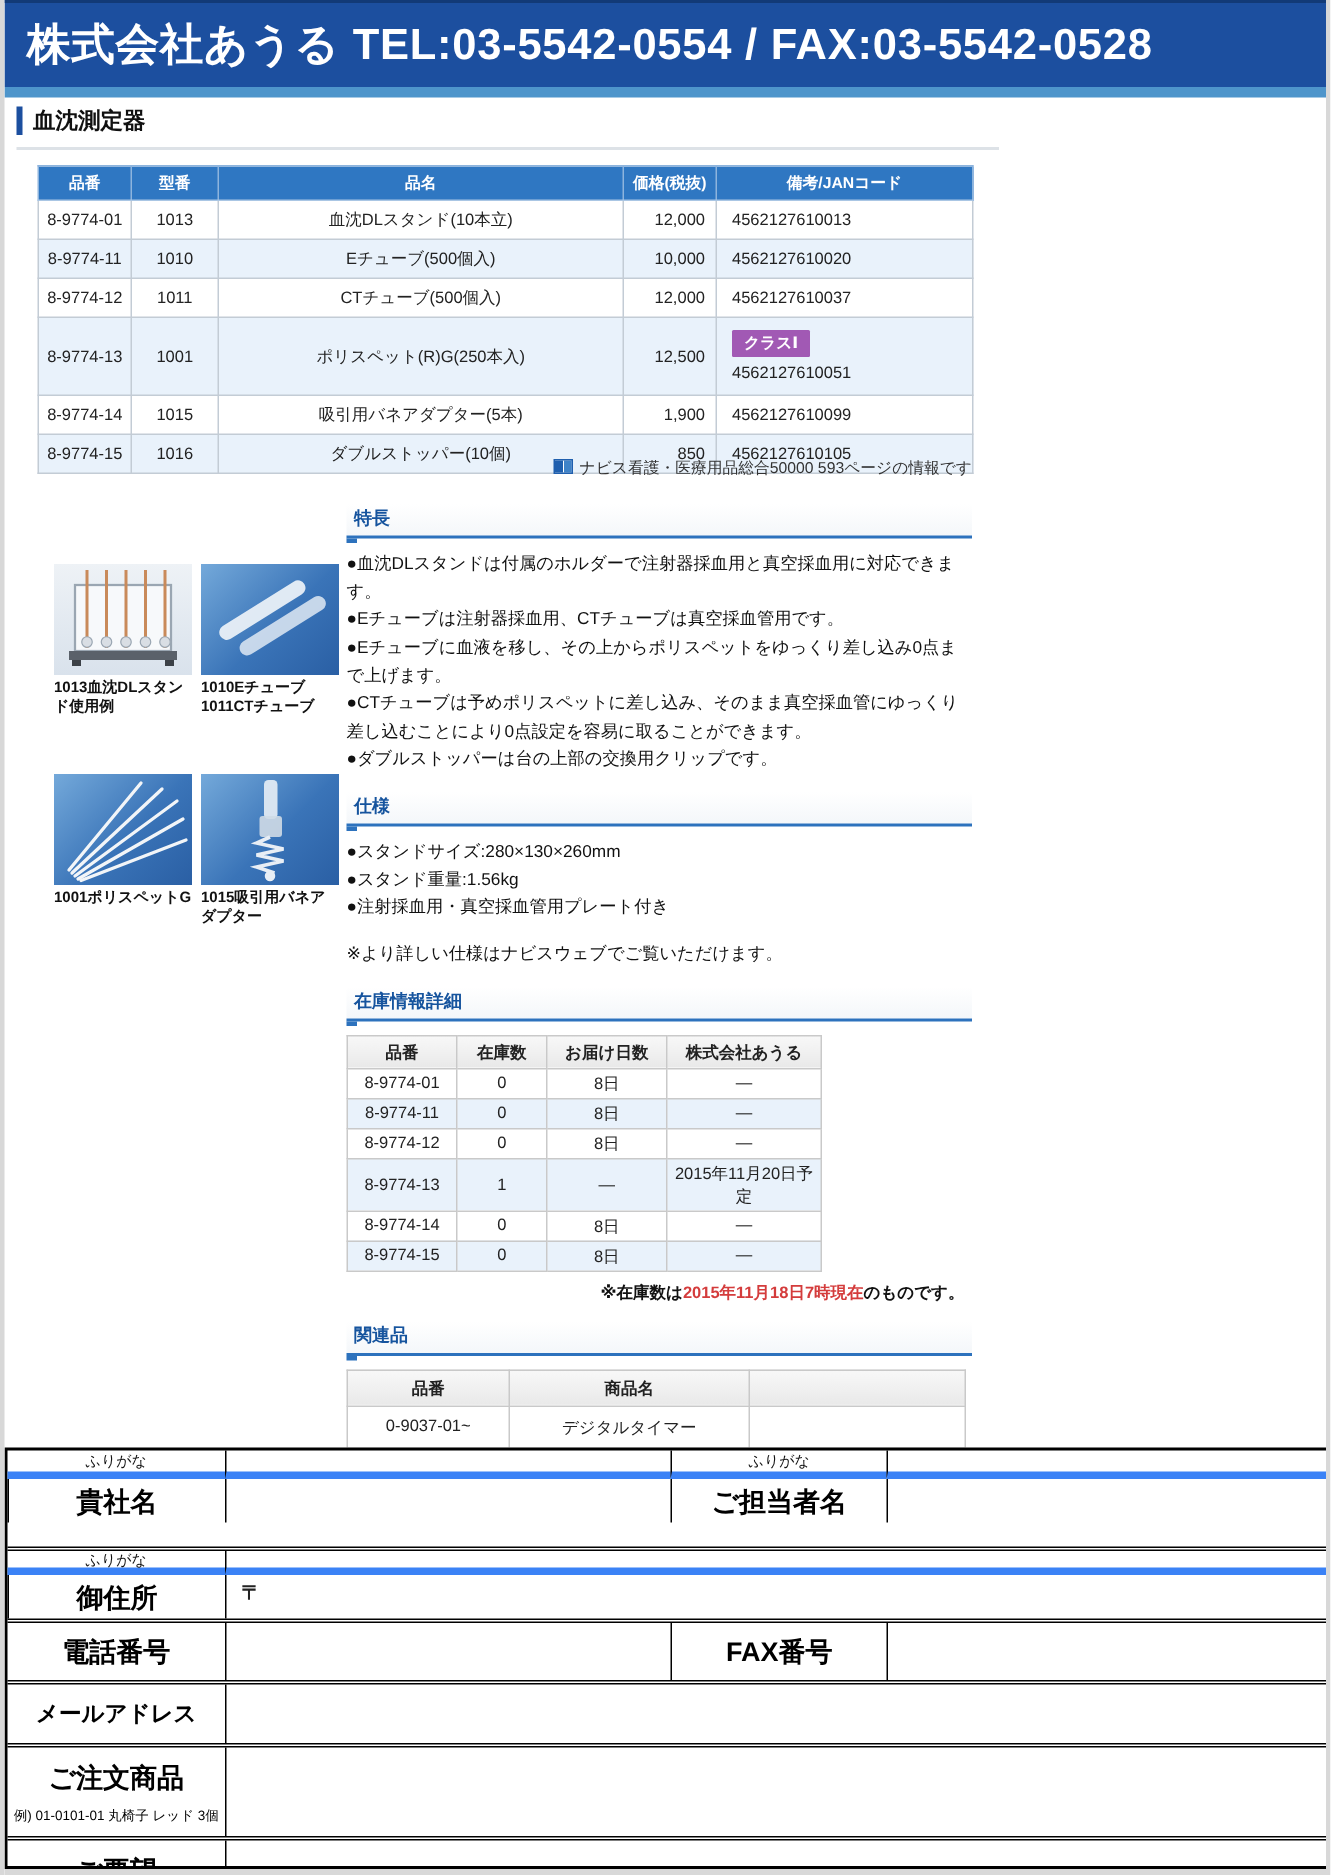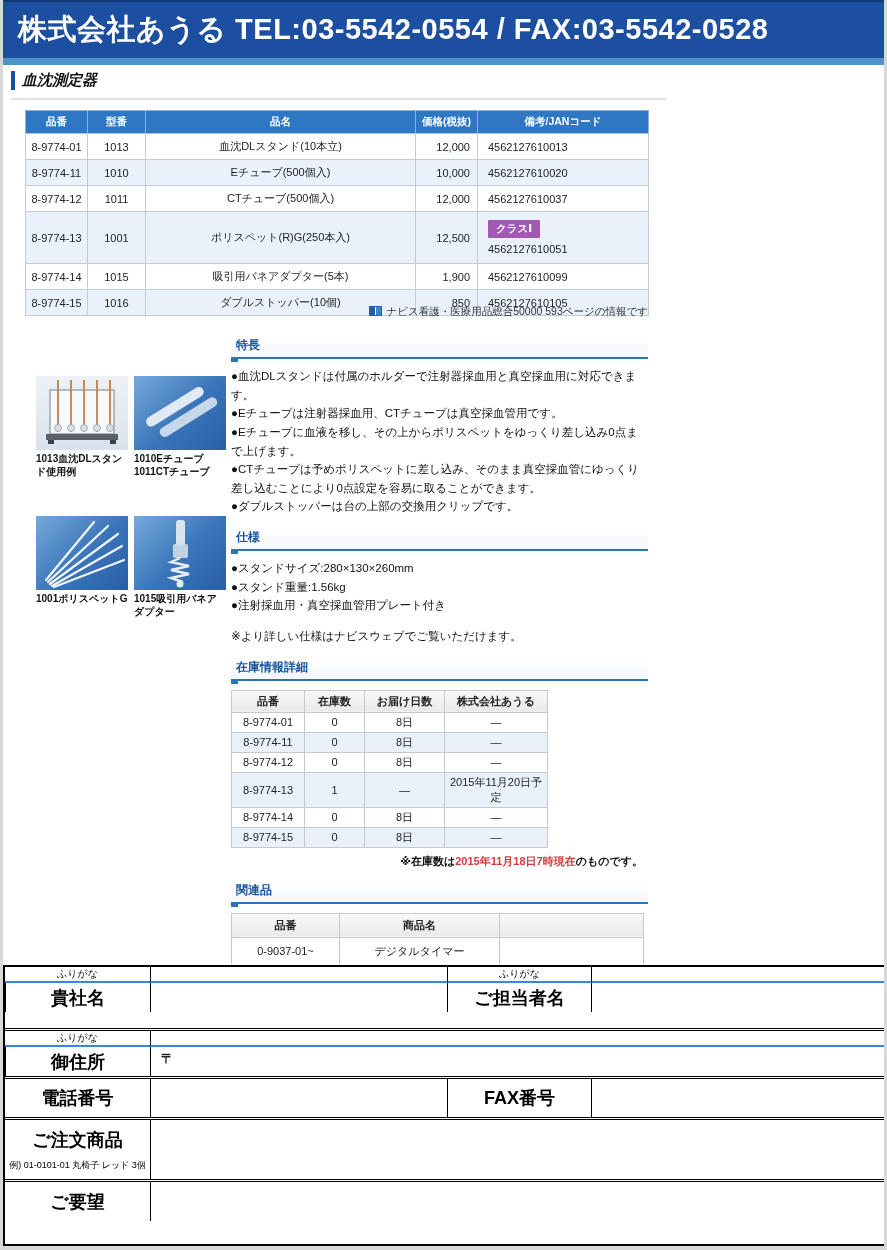--- a/index.html
+++ b/index.html
@@ -10,21 +10,21 @@
 
   
   .topbar { position:absolute; left:0; top:0; width:887px; height:58px; background:#1c4f9f;
             border-top:2px solid #123a77; display:flex; align-items:center; overflow:hidden; }
   .topbar span { color:#fff; font-weight:bold; font-size:29px; letter-spacing:0.5px; white-space:nowrap; padding-left:15px; }
   .topstrip { position:absolute; left:0; top:58px; width:887px; height:7px; background:#4e95cb; }
 
   
   .title-row { position:absolute; left:8px; top:71px; display:flex; align-items:center; }
   .title-bar { width:4px; height:19px; background:#1c4f9f; margin-right:7px; }
-  .title-text { font-size:15px; font-weight:bold; color:#111;font-style:italic; }
+  .title-text { font-size:15px; font-weight:bold; color:#111; }
   .title-underline { position:absolute; left:8px; top:98px; width:655px; border-bottom:2px solid #dde2e7; }
 
   
   table { border-collapse:collapse; }
   .main-table { position:absolute; left:22px; top:110px; width:623px; table-layout:fixed; }
   .main-table th { background:#2f77c2; color:#fff; font-size:10.5px; font-weight:bold;
                    border:1px solid #8db4dd; border-bottom:1px solid #aac6e4; padding:4px 1px; text-align:center; }
   .main-table td { border:1px solid #c3ccd5; font-size:11px; padding:3px 2px; text-align:center; height:26px; background:#fff; }
   .main-table tr.alt td { background:#e9f2fb; }
   .main-table td.price { text-align:right; padding-right:7px; }
@@ -71,21 +71,21 @@
   .related-table td { border:1px solid #c9c9c9; font-size:11px; padding:6px 0; text-align:center; background:#fff; }
 
   
   .form { position:absolute; left:0; top:965px; width:887px; height:281px; border:2px solid #000; background:#fff; }
   .frow { display:grid; border-bottom:3px double #000; }
   .frow:last-child { border-bottom:none; }
   .g4 { grid-template-columns:145px 297px 144px 1fr; }
   .g2 { grid-template-columns:145px 1fr; }
   .fcell { border-left:1px solid #000; display:flex; align-items:center; justify-content:center; }
   .fcell:first-child { border-left:none; }
-  .sub { border-bottom:2px solid #3b82f6; }
+  .sub { border-bottom:5px solid #3b82f6; }
   .furi { font-size:10px; color:#111; }
   .flabel { font-size:18px; font-weight:bold; color:#000; }
   .flabel-sm { font-size:15px; font-weight:bold; color:#000; }
   .finput { justify-content:flex-start; align-items:flex-start; }
   .postal { font-size:13px; font-weight:bold; padding:3px 0 0 10px; }
   .order-label-cell { flex-direction:column; justify-content:center; padding:4px 1px; }
   .order-example { font-size:9px; white-space:nowrap; margin-top:7px; color:#000; }
 
   .bottom-frame { position:absolute; left:0; bottom:0; width:100%; height:4px; background:#d8d8d8; }
 </style>
@@ -365,20 +365,24 @@
       </div>
     </div>
 
     <div class="frow g4" style="height:41px;">
       <div class="fcell flabel">電話番号</div>
       <div class="fcell finput"></div>
       <div class="fcell flabel">FAX番号</div>
       <div class="fcell finput"></div>
     </div>
 
+    <div class="frow g2" style="height:42px;">
+      <div class="fcell flabel-sm">メールアドレス</div>
+      <div class="fcell finput"></div>
+    </div>
 
     <div class="frow g2" style="height:62px;">
       <div class="fcell order-label-cell">
         <span class="flabel">ご注文商品</span>
         <span class="order-example">例) 01-0101-01 丸椅子 レッド 3個</span>
       </div>
       <div class="fcell finput"></div>
     </div>
 
     <div class="frow g2" style="height:39px;">

